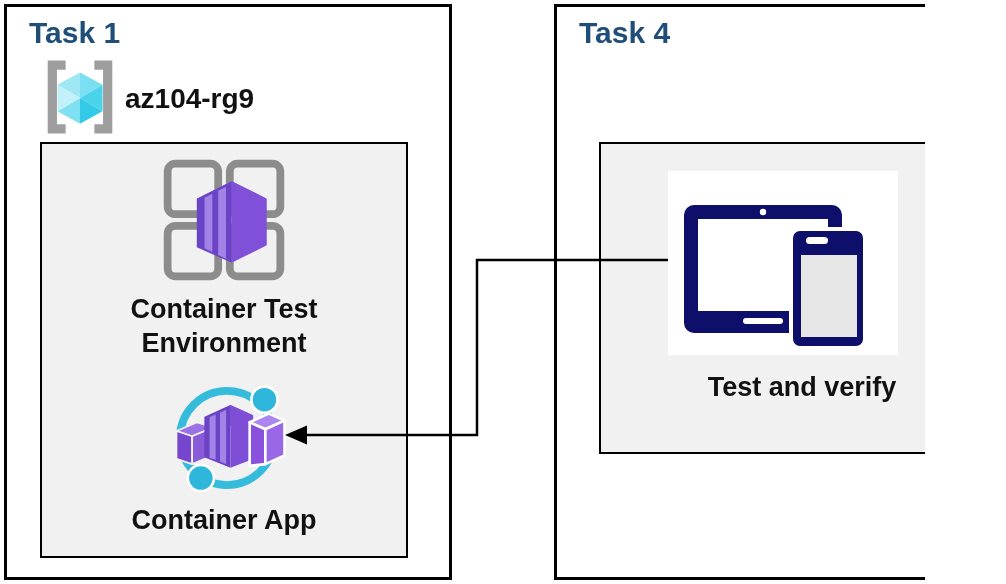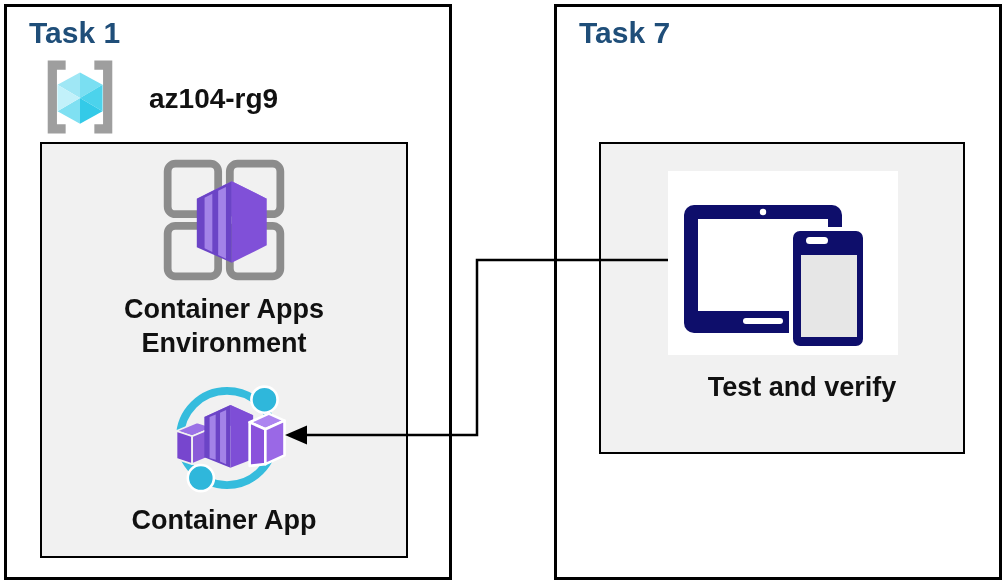--- a/index.html
+++ b/index.html
@@ -1,37 +1,37 @@
 <!DOCTYPE html>
 <html><head>
 <meta charset="utf-8">
 <style>
   html,body{margin:0;padding:0;background:#fff;}
   .canvas{
-    position:relative;width:1006px;height:584px;background:#ffffff;
+    position:relative;width:925px;height:584px;background:#ffffff;
     font-family:"Liberation Sans",sans-serif;overflow:hidden;
   }
   .task-box{
     position:absolute;top:4px;width:448px;height:576px;
     border:3px solid #000;background:#fff;box-sizing:border-box;
   }
   #task1-box{left:4px;}
   #task2-box{left:554px;}
   .task-title{
     position:absolute;top:9px;left:22px;
     font-size:30px;font-weight:bold;color:#1F4E79;letter-spacing:0px;
   }
   .inner-box{
     position:absolute;background:#F1F1F1;border:2px solid #000;box-sizing:border-box;
   }
   #task1-inner{left:40px;top:142px;width:368px;height:416px;}
   #task2-inner{left:599px;top:142px;width:366px;height:312px;}
   .rg-row{
     position:absolute;left:32px;top:52px;height:80px;
-    display:flex;align-items:center;gap:28px;
+    display:flex;align-items:center;gap:4px;
   }
   .rg-label{font-size:28px;font-weight:bold;color:#111;}
   .node-label{
     position:absolute;text-align:center;
     font-size:27px;font-weight:bold;color:#111;line-height:34px;
   }
   #env-label{left:64px;top:292px;width:320px;}
   #app-label{left:64px;top:503px;width:320px;text-align:center;}
   #test-label{left:599px;top:370px;width:366px;margin-left:20px;}
   #env-icon{position:absolute;left:156px;top:152px;}
@@ -78,21 +78,21 @@
         <rect x="12" y="76" width="52" height="52" rx="8"></rect>
         <rect x="76" y="76" width="52" height="52" rx="8"></rect>
       </g>
       <polygon points="42,48 78,30 114,48 78,66" fill="#9B6FE9"></polygon>
       <polygon points="42,48 78,30 78,114 42,98" fill="#6B44C6"></polygon>
       <polygon points="78,30 114,48 114,96 78,114" fill="#8050D8"></polygon>
       <polygon points="50,47 58,43 58,103 50,99" fill="#A383E8"></polygon>
       <polygon points="64,40 72,36 72,110 64,106" fill="#A383E8"></polygon>
     </svg>
   </span>
-  <div class="node-label" id="env-label">Container Apps Environment</div>
+  <div class="node-label" id="env-label">Container Test Environment</div>
 
   <span id="app-icon">
     <svg width="122" height="122" viewBox="0 0 140 140">
       <circle cx="70" cy="70" r="54" fill="none" stroke="#35BCDD" stroke-width="9"></circle>
 
       <g stroke="#F1F1F1" stroke-width="2" stroke-linejoin="round">
         <polygon points="12,62 36,52 54,58 30,68" fill="#9B72E6"></polygon>
         <polygon points="12,62 30,68 30,100 12,94" fill="#7746CE"></polygon>
         <polygon points="30,68 54,58 54,90 30,100" fill="#8A5BD8"></polygon>
       </g>
@@ -108,21 +108,21 @@
         <polygon points="96,52 114,60 114,100 96,102" fill="#8A52DC"></polygon>
         <polygon points="114,60 136,50 136,90 114,100" fill="#9A68E6"></polygon>
       </g>
       <circle cx="113" cy="26" r="15" fill="#2FB7DB" stroke="#ffffff" stroke-width="3"></circle>
       <circle cx="40" cy="116" r="15" fill="#2FB7DB" stroke="#ffffff" stroke-width="3"></circle>
     </svg>
   </span>
   <div class="node-label" id="app-label">Container App</div>
 
   <div class="task-box" id="task2-box">
-    <div class="task-title">Task 7</div>
+    <div class="task-title">Task 4</div>
   </div>
 
   <div class="inner-box" id="task2-inner"></div>
 
   <div class="white-box">
     <span>
       <svg width="230" height="184" viewBox="0 0 230 184">
 
         <rect x="16" y="34" width="158" height="128" rx="10" fill="#0E0E6B"></rect>
         <rect x="30" y="48" width="130" height="92" fill="#ffffff"></rect>

